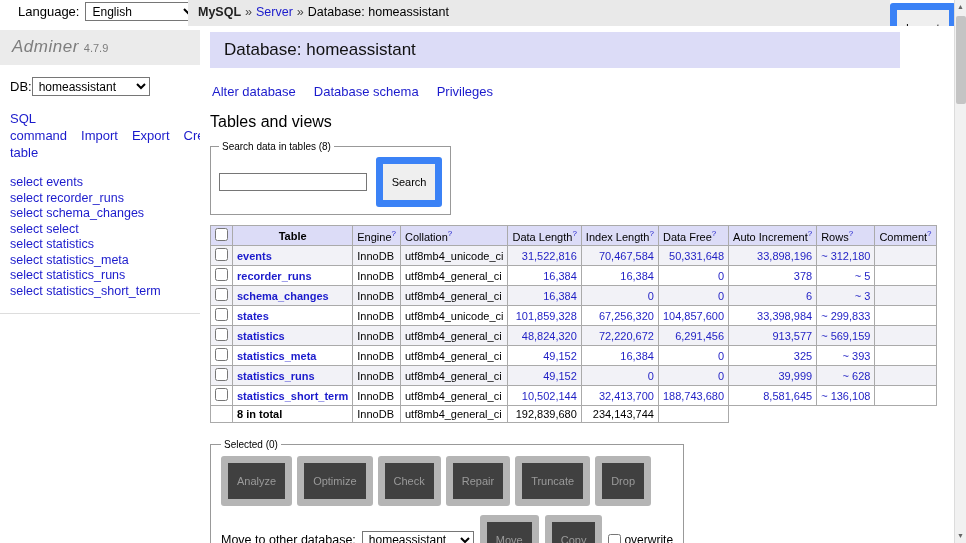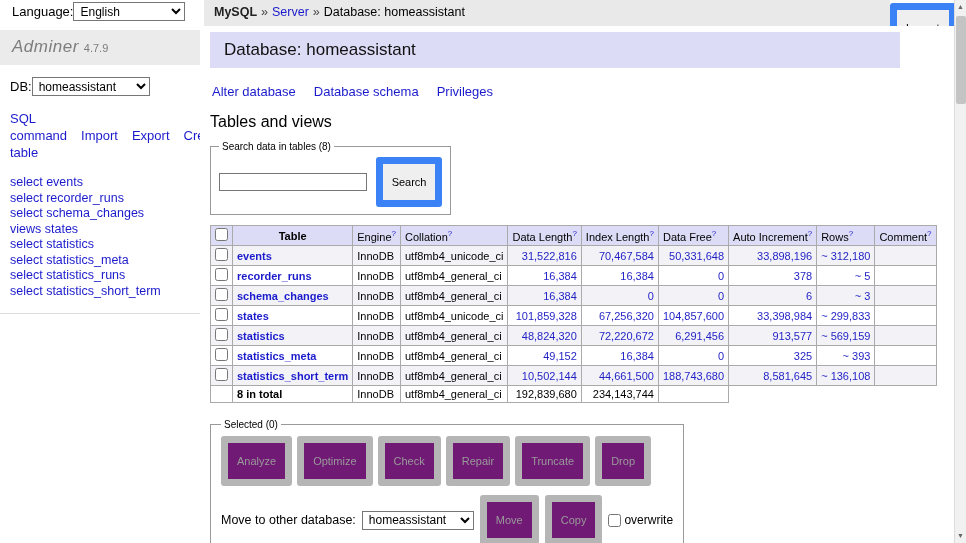--- a/index.html
+++ b/index.html
@@ -5,50 +5,50 @@
   * { margin: 0; padding: 0; box-sizing: border-box; }
   html, body { width: 966px; height: 543px; overflow: hidden; }
   body {
     font-family: "Liberation Sans", "DejaVu Sans", sans-serif;
     font-size: 13px; color: #000; background: #fff; position: relative;
   }
   a { color: #1b1bcc; text-decoration: none; cursor: pointer; }
 
   
   #lang-bar { position: absolute; left: 0; top: 0; width: 200px; height: 17px;
-    padding: 6px 0 0 12px; background: #fff; display: flex; align-items: center; }
+    padding: 6px 0 0 18px; background: #fff; display: flex; align-items: center; gap: 6px; }
   #lang-bar select { width: 112px; }
 
   select {
     font-family: "Liberation Sans", "DejaVu Sans", sans-serif; font-size: 12px;
     border: 1px solid #767676; background: #fff; height: 19px; padding: 0 2px;
   }
 
   .btn {
     font-family: "Liberation Sans", "DejaVu Sans", sans-serif; font-size: 11px;
     background: #efefef; border: 7px solid #3b82f6; border-radius: 3px;
     padding: 12px 9px; color: #000; cursor: pointer;
   }
-  .btn:disabled { color: #9a9a9a; border-color: #b5b5b5; background: #701a75; }
+  .btn:disabled { color: #9a9a9a; border-color: #b5b5b5; background: #404040; }
 
   
   #sidebar { position: absolute; left: 0; top: 30px; width: 200px; bottom: 0; background: #fff; }
   #logo { background: #ebebeb; padding: 7px 12px 8px 12px; color: #7d7d7d; }
   #logo .app { font-size: 17px; font-style: italic; letter-spacing: .5px; }
   #logo .ver { font-size: 11px; margin-left: 5px; }
   #db-row { padding: 12px 0 0 10px; display: flex; align-items: center; }
   #db-row select { width: 118px; }
   .side-links { padding: 14px 0 0 10px; font-size: 13px; line-height: 17px; }
   .side-links a { margin-right: 14px; }
   #table-link-list { padding: 14px 0 10px 10px; font-size: 12.5px; line-height: 15.5px; }
   #table-link-list a { display: block; }
   #sidebar hr { border: none; border-top: 1px solid #ddd; margin: 4px 0 0 0; }
 
   
-  #topbar { position: absolute; left: 204px; top: 0; right: 12px; height: 26px; display: flex; }
+  #topbar { position: absolute; left: 188px; top: 0; right: 12px; height: 26px; display: flex; }
   #breadcrumb { flex: 1 1 auto; background: #e9e9e9; padding: 5px 10px; font-size: 12.5px;
     white-space: nowrap; }
   #breadcrumb .root { font-weight: bold; color: #222; }
   #breadcrumb .sep { color: #444; margin: 0 4px; }
   #logout-zone { width: 64px; background: #fff; text-align: right; padding: 3px 4px 0 0; }
 
   
   #main { position: absolute; left: 200px; top: 26px; right: 12px; bottom: 0; background: #fff;
     padding: 6px 0 0 10px; overflow: hidden; }
   h2#page-title { background: #dcdcf7; font-size: 17px; font-weight: normal; color: #111;
@@ -130,21 +130,21 @@
     </select>
   </div>
   <div class="side-links">
     
   <a>SQL command</a><a>Import</a><a>Export</a><a>Create table</a></div>
   <div id="table-link-list">
 
   <a>select events</a>
       <a>select recorder_runs</a>
       <a>select schema_changes</a>
-      <a>views states</a>
+      <a>select select</a>
       <a>select statistics</a>
       <a>select statistics_meta</a>
       <a>select statistics_runs</a>
       <a>select statistics_short_term</a>
     </div>
   <hr>
 </div>
 
 <div id="main">
   <h2 id="page-title">Database: homeassistant</h2>
@@ -261,28 +261,40 @@
           <td>InnoDB</td>
           <td>utf8mb4_general_ci</td>
           <td class="num">49,152</td>
           <td class="num">16,384</td>
           <td class="num">0</td>
           <td class="num">325</td>
           <td class="c-rows"><a>~ 393</a></td>
           <td></td>
         </tr>
 
+        <tr>
+          <td><input type="checkbox" style=""></td>
+          <td class="c-name"><a>statistics_runs</a></td>
+          <td>InnoDB</td>
+          <td>utf8mb4_general_ci</td>
+          <td class="num">49,152</td>
+          <td class="num">0</td>
+          <td class="num">0</td>
+          <td class="num">39,999</td>
+          <td class="c-rows"><a>~ 628</a></td>
+          <td></td>
+        </tr>
 
         <tr>
           <td><input type="checkbox" style=""></td>
           <td class="c-name"><a>statistics_short_term</a></td>
           <td>InnoDB</td>
           <td>utf8mb4_general_ci</td>
           <td class="num">10,502,144</td>
-          <td class="num">44,661,500</td>
+          <td class="num">32,413,700</td>
           <td class="num">188,743,680</td>
           <td class="num">8,581,645</td>
           <td class="c-rows"><a>~ 136,108</a></td>
           <td></td>
         </tr>
       </tbody>
     <tbody>
       <tr class="total">
         <td></td>
         <td class="t-label">8 in total</td>

